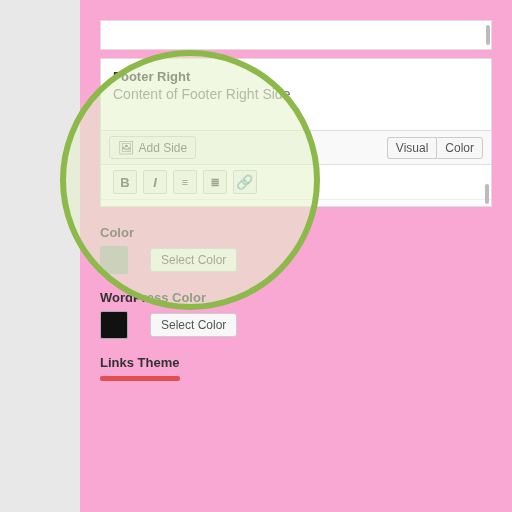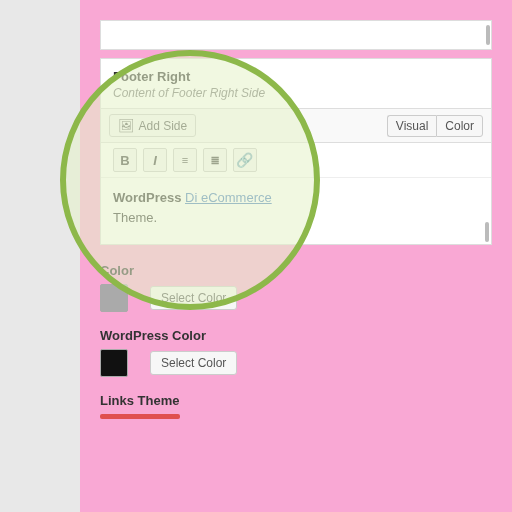--- a/index.html
+++ b/index.html
@@ -34,25 +34,24 @@
 
     .field-label {
       font-size: 13px;
       font-weight: 600;
       color: #333;
       display: block;
       margin-bottom: 2px;
     }
 
     .field-description {
-      font-size: 12px;
+      font-size: 14px;
       color: #777;
-      font-style: italic;
       display: block;
-      margin-bottom: 4px;
+      margin-bottom: 24px;
     }
 
     .toolbar {
       display: flex;
       align-items: center;
       background: #f9f9f9;
       border-top: 1px solid #ddd;
       border-bottom: 1px solid #ddd;
       padding: 5px 8px;
       gap: 6px;
@@ -251,25 +250,20 @@
     </div>
 
     <div class="format-toolbar">
       <button class="fmt-btn">B</button>
       <button class="fmt-btn" style="font-style:italic;">I</button>
       <button class="fmt-btn" style="font-size:11px;">≡</button>
       <button class="fmt-btn" style="font-size:11px;">≣</button>
       <button class="fmt-btn link-btn">🔗</button>
     </div>
 
-    <div class="editor-content">
-      <strong>WordPress </strong><a href="#">Di eCommerce</a>
-      <br>
-      <span>Theme.</span>
-    </div>
     <div style="position:relative; height:6px;">
       <div class="scroll-indicator" style="position:absolute; right:2px; bottom:2px;"></div>
     </div>
   </div>
 
   <div class="color-section">
     <span class="color-label">Color</span>
     <div class="color-row">
       <div class="color-swatch" style="background: #aaaaaa;"></div>
       <button class="select-color-btn">Select Color</button>

